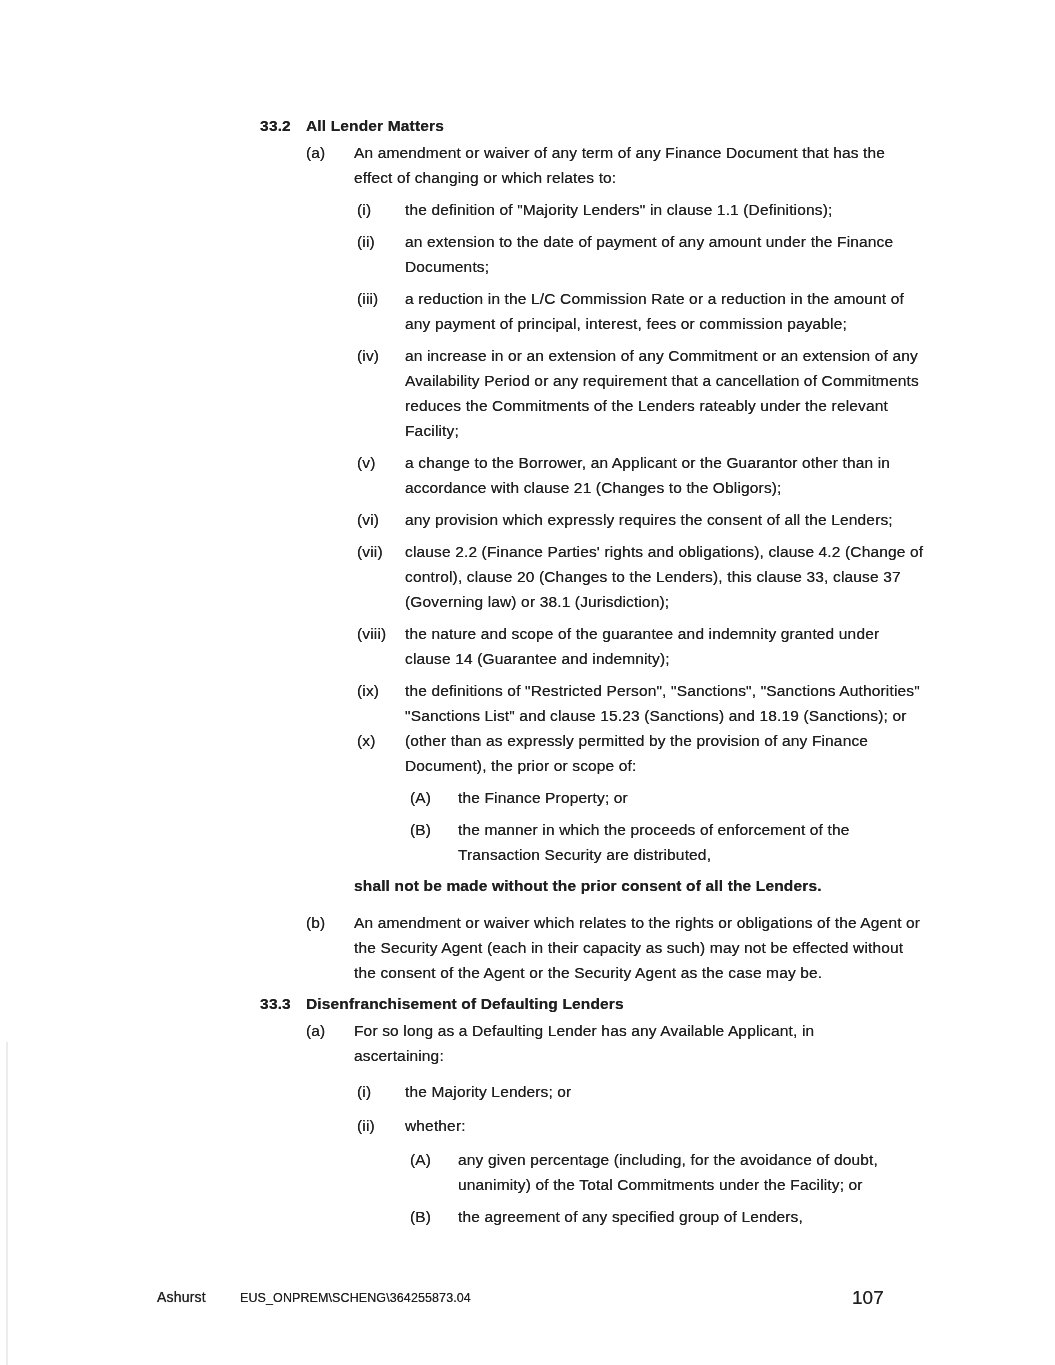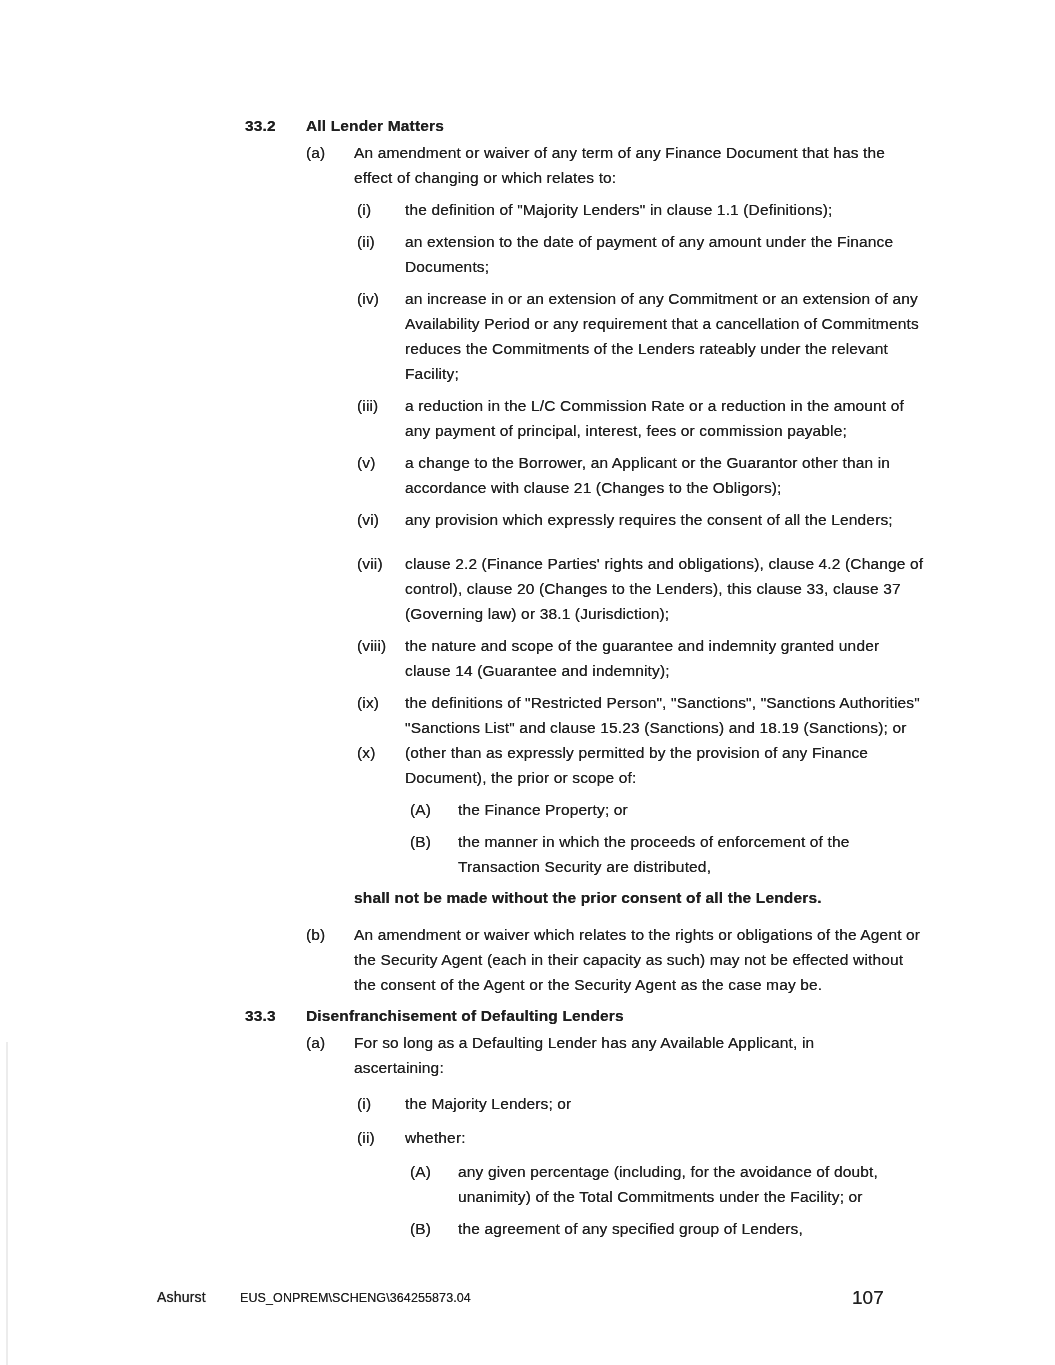--- a/index.html
+++ b/index.html
@@ -15,21 +15,21 @@
     position: absolute;
     top: 113px; left: 0;
     width: 1055px;
     font-size: 15.5px;
     line-height: 25px;
     letter-spacing: 0.15px;
     text-shadow: 0 0 0.6px rgba(25,25,25,0.85);
   }
   .row { display: flex; }
   .row .label { flex: none; width: 48px; }
-  .heading { padding-left: 245px; font-weight: 700; }
+  .heading { padding-left: 245px; font-weight: 700; text-align: center; }
   .heading .label { width: 61px; }
   .l1 { padding-left: 306px; }
   .l2 { padding-left: 357px; }
   .l3 { padding-left: 410px; }
   .cont { padding-left: 354px; font-weight: bold; }
   .text { white-space: pre-line; }
   .footer-firm {
     position: absolute; left: 157px; top: 1289px;
     font-size: 14px; letter-spacing: 0.2px;
     text-shadow: 0 0 0.7px rgba(25,25,25,0.9);
@@ -71,40 +71,40 @@
     <span class="text">the definition of "Majority Lenders" in clause 1.1 (Definitions);</span>
   </div>
 
   <div class="row l2" style="margin-bottom:7px">
     <span class="label">(ii)</span>
     <span class="text">an extension to the date of payment of any amount under the Finance
 Documents;</span>
   </div>
 
   <div class="row l2" style="margin-bottom:7px">
+    <span class="label">(iii)</span>
+    <span class="text">a reduction in the L/C Commission Rate or a reduction in the amount of
+any payment of principal, interest, fees or commission payable;</span>
+  </div>
+
+  <div class="row l2" style="margin-bottom:7px">
     <span class="label">(iv)</span>
     <span class="text">an increase in or an extension of any Commitment or an extension of any
 Availability Period or any requirement that a cancellation of Commitments
 reduces the Commitments of the Lenders rateably under the relevant
 Facility;</span>
   </div>
 
   <div class="row l2" style="margin-bottom:7px">
-    <span class="label">(iii)</span>
-    <span class="text">a reduction in the L/C Commission Rate or a reduction in the amount of
-any payment of principal, interest, fees or commission payable;</span>
-  </div>
-
-  <div class="row l2" style="margin-bottom:7px">
     <span class="label">(v)</span>
     <span class="text">a change to the Borrower, an Applicant or the Guarantor other than in
 accordance with clause 21 (Changes to the Obligors);</span>
   </div>
 
-  <div class="row l2" style="margin-bottom:19px">
+  <div class="row l2" style="margin-bottom:7px">
     <span class="label">(vi)</span>
     <span class="text">any provision which expressly requires the consent of all the Lenders;</span>
   </div>
 
   <div class="row l2" style="margin-bottom:7px">
     <span class="label">(vii)</span>
     <span class="text">clause 2.2 (Finance Parties' rights and obligations), clause 4.2 (Change of
 control), clause 20 (Changes to the Lenders), this clause 33, clause 37
 (Governing law) or 38.1 (Jurisdiction);</span>
   </div>

